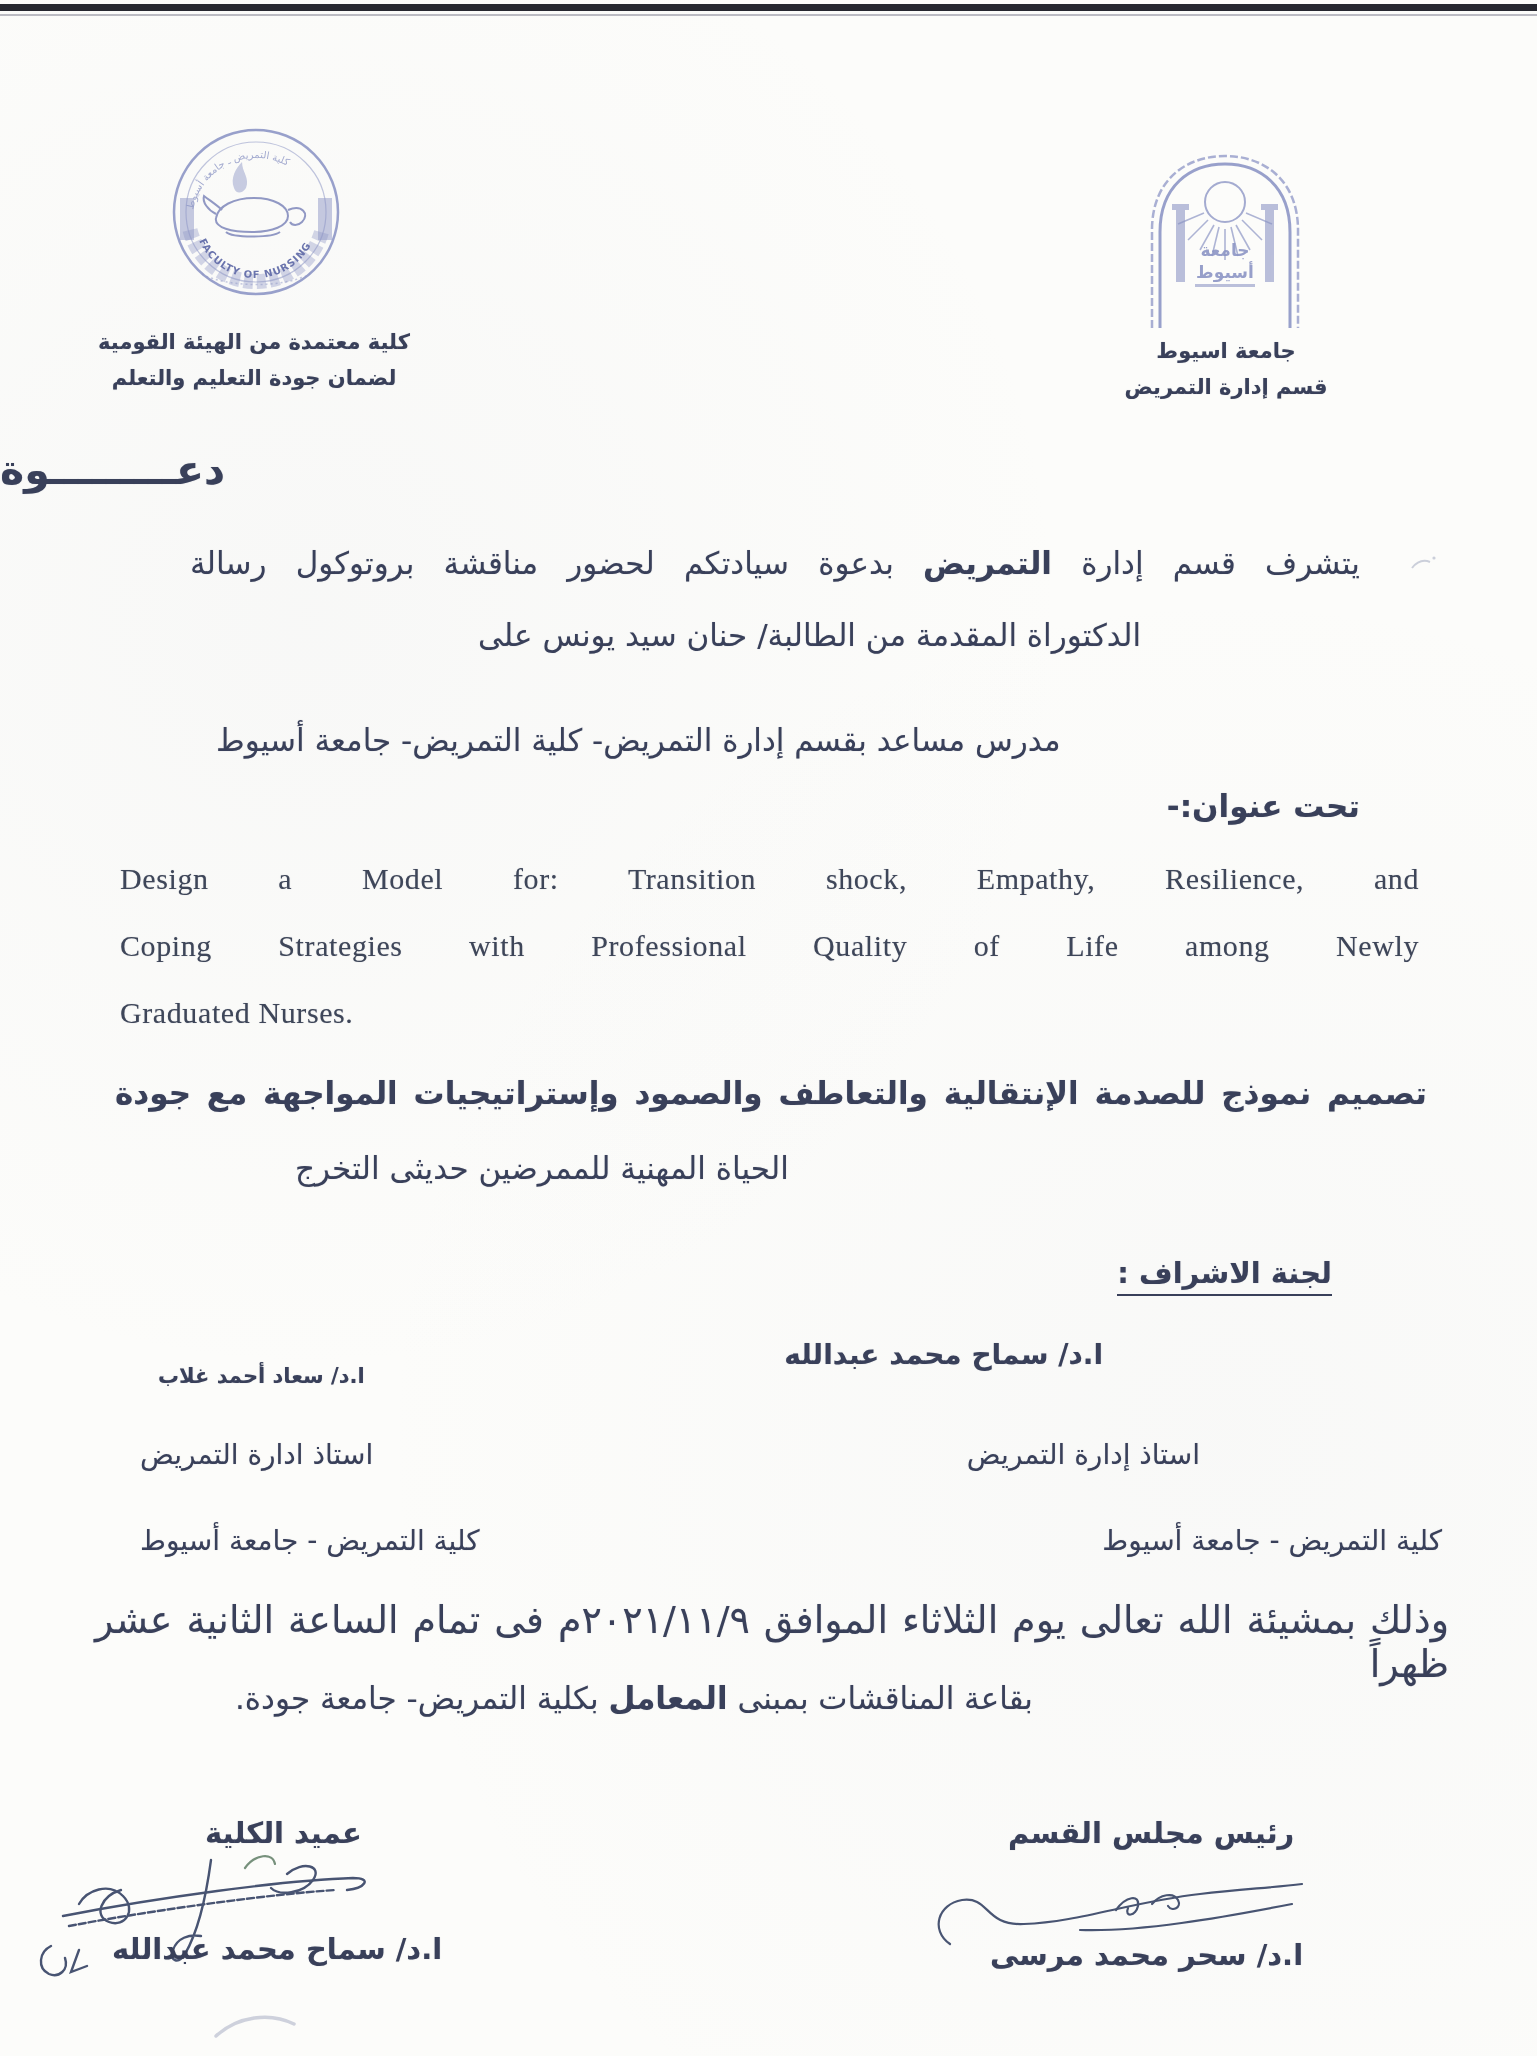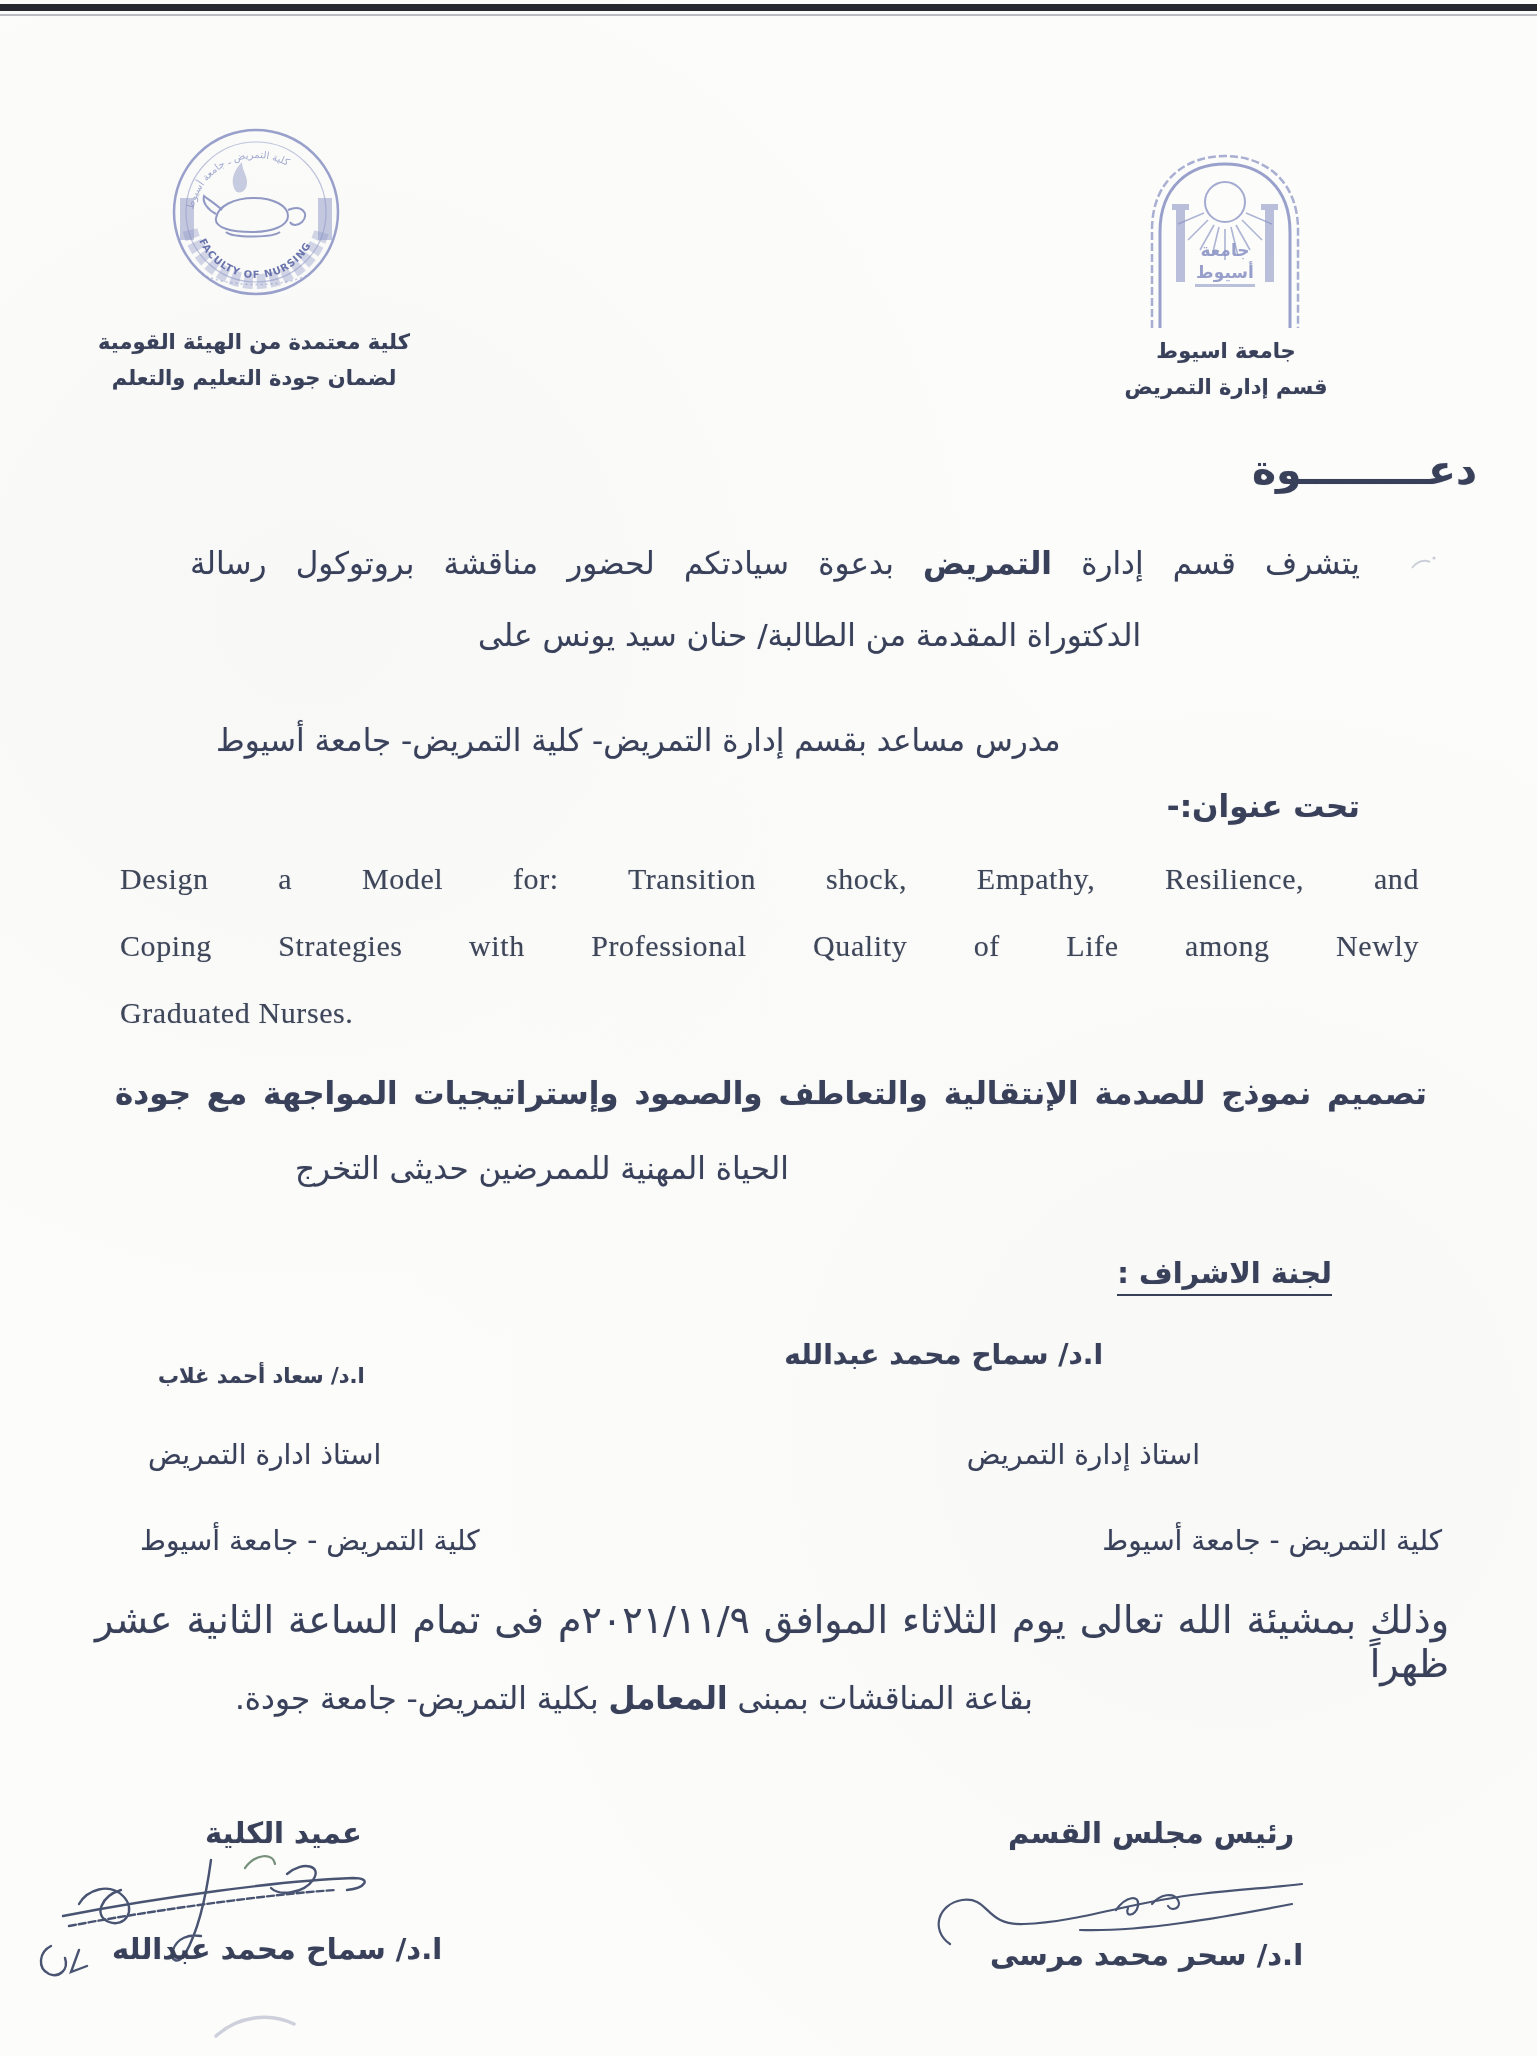--- a/index.html
+++ b/index.html
@@ -22,41 +22,41 @@
 
   .rule1{left:0;right:0;top:4px;height:7px;background:#26272f;}
   .rule2{left:0;right:0;top:14px;height:2px;background:#9fa0ab;opacity:.7;}
 
   .seal{left:168px;top:118px;}
   .emblem{left:1140px;top:152px;}
 
   .cap-left{left:96px;top:324px;width:316px;text-align:center;font-size:21px;font-weight:bold;line-height:36px;}
   .cap-right{left:1092px;top:333px;width:268px;text-align:center;font-size:21px;font-weight:bold;line-height:36px;}
 
-  .doc-title{top:446px;left:0;right:60px;text-align:right;font-size:41px;font-weight:bold;letter-spacing:1px;}
+  .doc-title{top:446px;left:0;right:60px;text-align:left;font-size:41px;font-weight:bold;letter-spacing:1px;}
 
   .intro1{top:545px;left:190px;right:177px;font-size:31px;}
   .intro2{top:617px;left:478px;font-size:31px;}
   .intro3{top:722px;left:216px;font-size:31px;}
   .under-title{top:788px;right:177px;font-size:31px;font-weight:bold;}
 
   .en{font-family:"Liberation Serif","DejaVu Serif",serif;color:#3e4659;font-size:30px;letter-spacing:.6px;text-shadow:0 0 1px rgba(62,70,89,.35);}
   .en1{top:862px;left:120px;right:118px;}
   .en2{top:929px;left:120px;right:118px;}
   .en3{top:996px;left:120px;}
 
   .thar1{top:1075px;left:115px;right:110px;font-size:31px;font-weight:bold;}
   .thar2{top:1150px;left:295px;font-size:31px;font-weight:normal;}
 
   .cmte-h{top:1256px;right:205px;font-size:29px;font-weight:bold;border-bottom:2.5px solid #39405a;padding-bottom:4px;}
 
   .nameR{top:1338px;right:434px;font-size:28px;font-weight:bold;}
   .nameL{top:1364px;left:158px;font-size:21px;font-weight:bold;}
   .titleR{top:1438px;right:337px;font-size:28px;}
-  .titleL{top:1438px;left:148px;font-size:28px;}
+  .titleL{top:1438px;left:140px;font-size:28px;}
   .affR{top:1524px;right:95px;font-size:28px;}
   .affL{top:1524px;left:140px;font-size:28px;}
 
   .sched1{top:1598px;left:95px;right:88px;font-size:38px;}
   .sched2{top:1680px;left:235px;font-size:31px;}
 
   .deanT{top:1816px;left:205px;font-size:29px;font-weight:bold;}
   .headT{top:1816px;left:1008px;font-size:29px;font-weight:bold;}
   .deanN{top:1932px;left:112px;font-size:29px;font-weight:bold;}
   .headN{top:1938px;left:990px;font-size:29px;font-weight:bold;}

